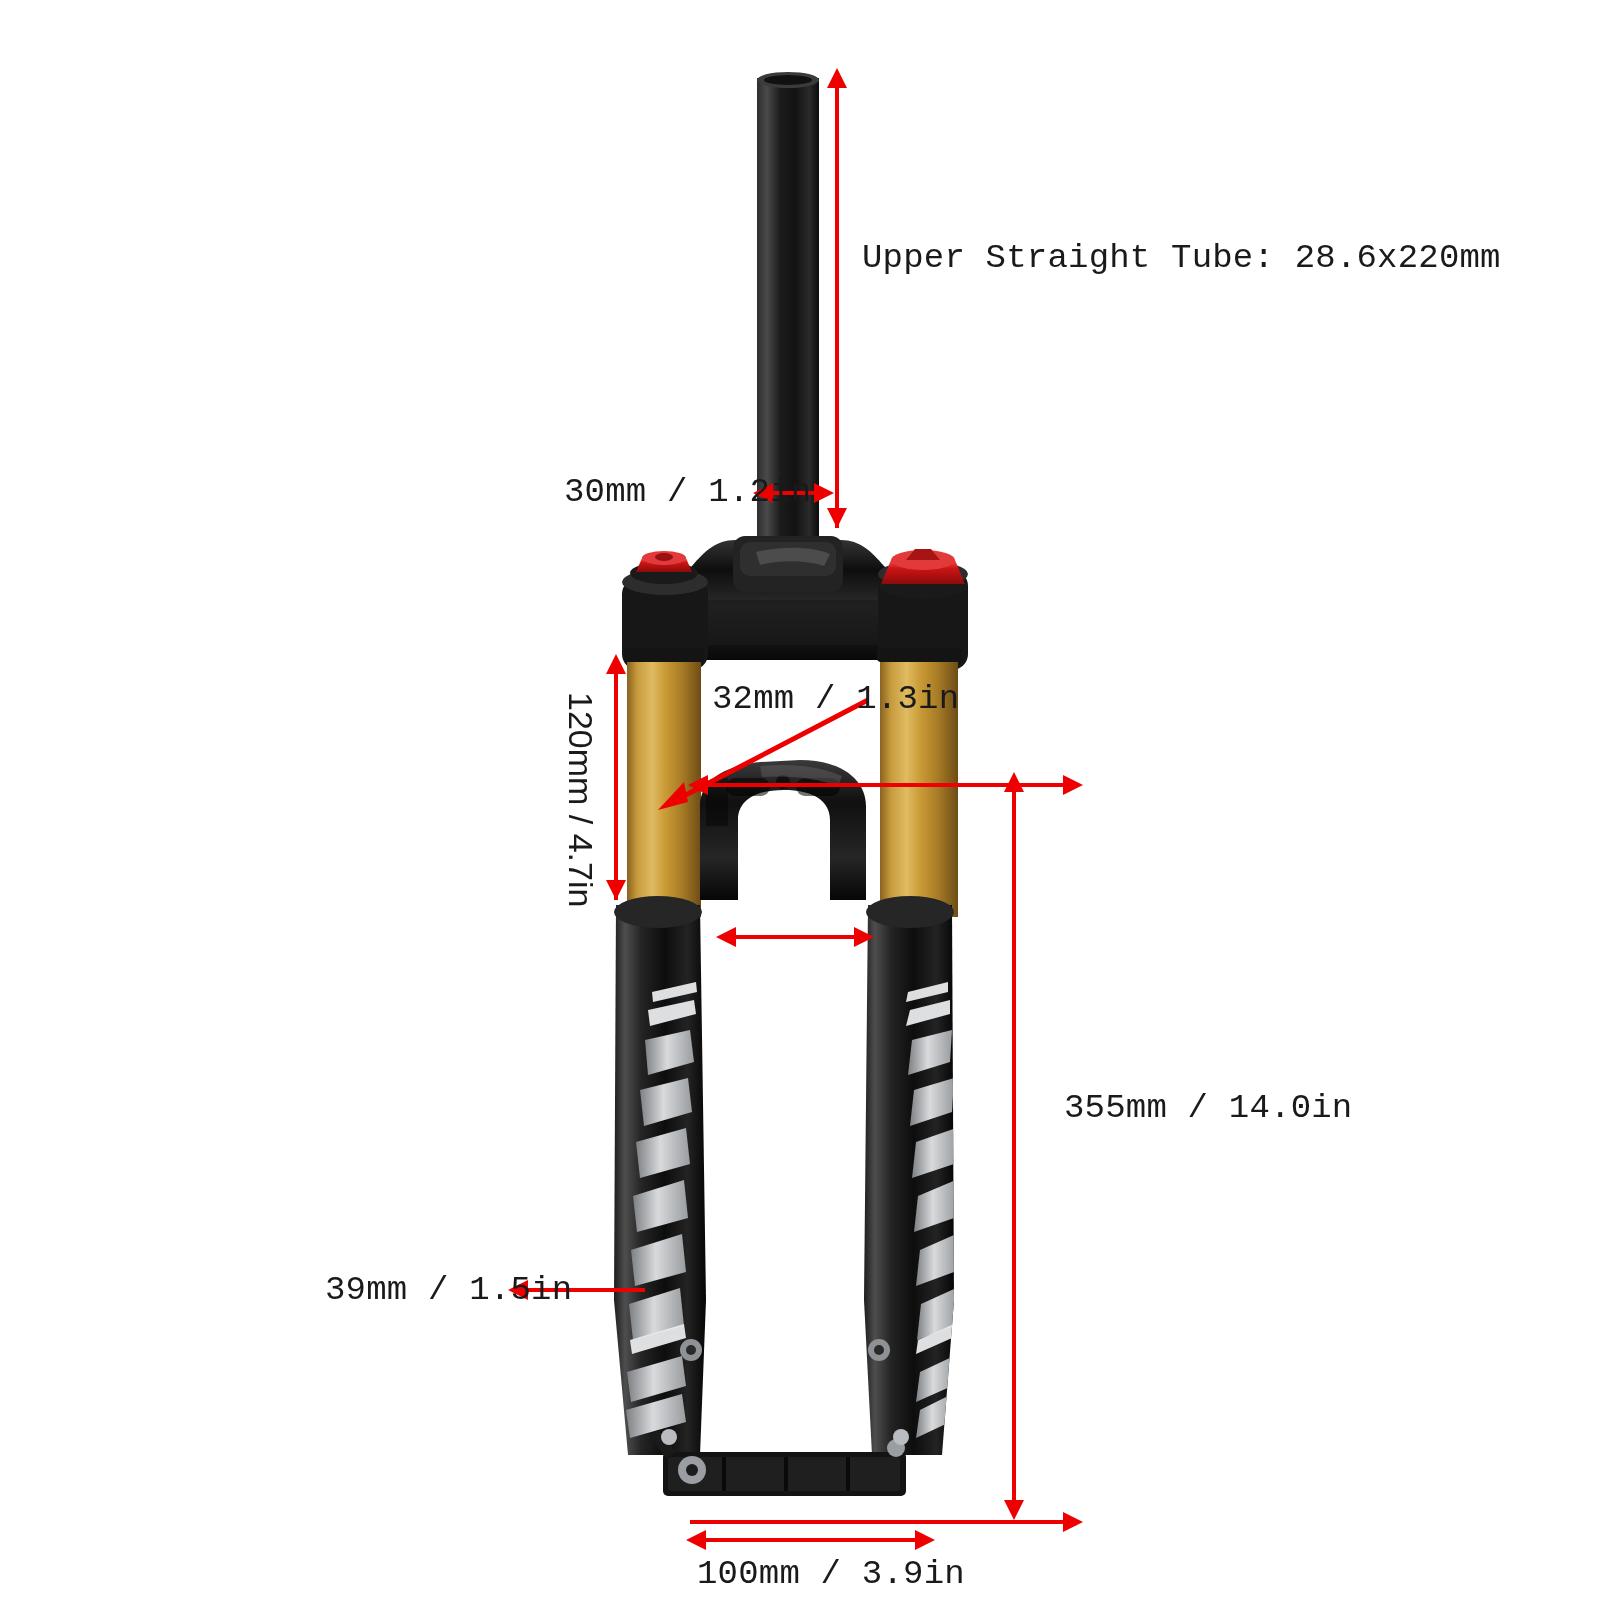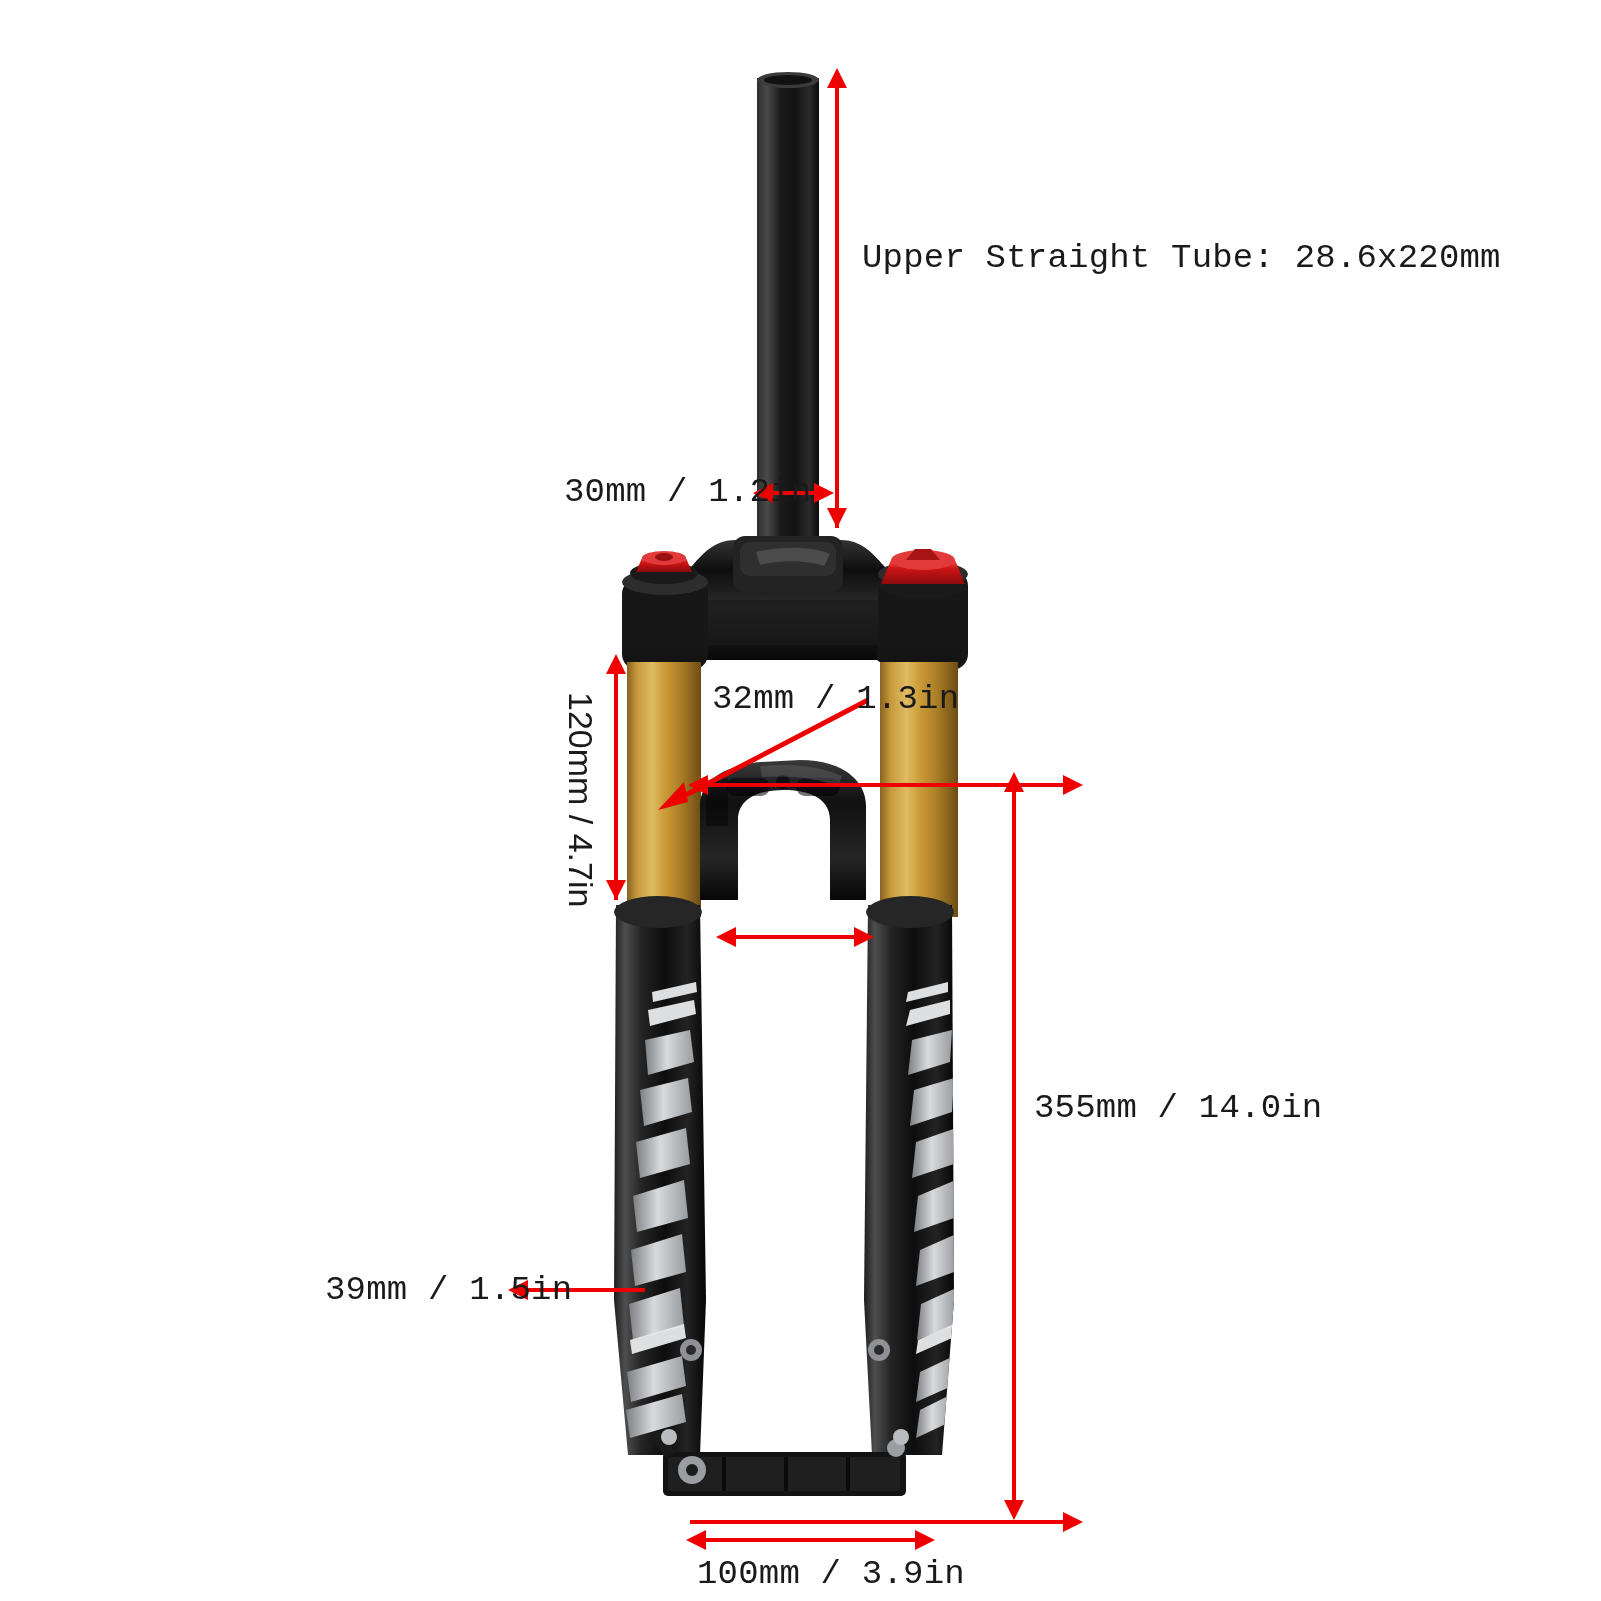--- a/index.html
+++ b/index.html
@@ -271,21 +271,21 @@
   <div class="rline-h" style="left:700px; top:783px; width:370px;"></div>
   <div class="arrowhead ah-left" style="left:688px; top:775px;"></div>
   <div class="arrowhead ah-right" style="left:1063px; top:775px;"></div>
 
   <div class="rline-h" style="left:690px; top:1520px; width:380px;"></div>
   <div class="arrowhead ah-right" style="left:1063px; top:1512px;"></div>
 
   <div class="rline-v" style="left:1012px; top:790px; height:722px;"></div>
   <div class="arrowhead ah-up" style="left:1004px; top:772px;"></div>
   <div class="arrowhead ah-down" style="left:1004px; top:1500px;"></div>
-  <div class="ann" style="left:1034px; top:1086px;">355mm / 14.0in</div>
+  <div class="ann" style="left:1064px; top:1086px;">355mm / 14.0in</div>
 
   <div class="rline-h" style="left:730px; top:935px; width:130px;"></div>
   <div class="arrowhead ah-left" style="left:716px; top:927px;"></div>
   <div class="arrowhead ah-right" style="left:854px; top:927px;"></div>
 
   <div class="rline-h" style="left:525px; top:1288px; width:120px;"></div>
   <div class="arrowhead ah-left" style="left:508px; top:1280px;"></div>
   <div class="ann" style="left:325px; top:1268px;text-align:center;">39mm / 1.5in</div>
 
   <div class="rline-h" style="left:700px; top:1538px; width:220px;"></div>

